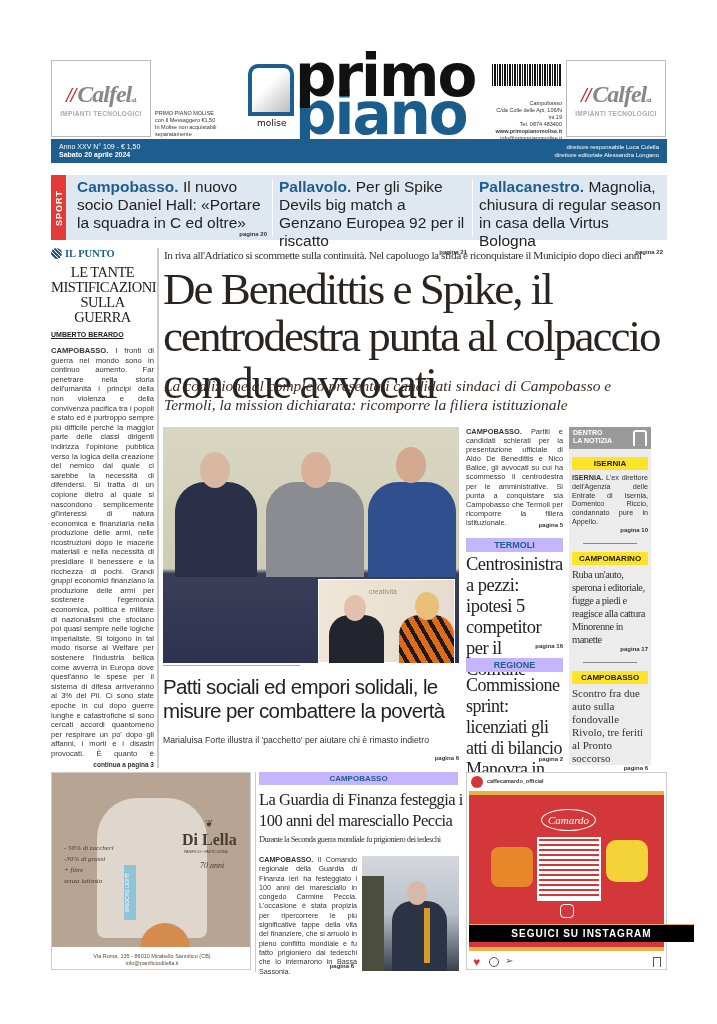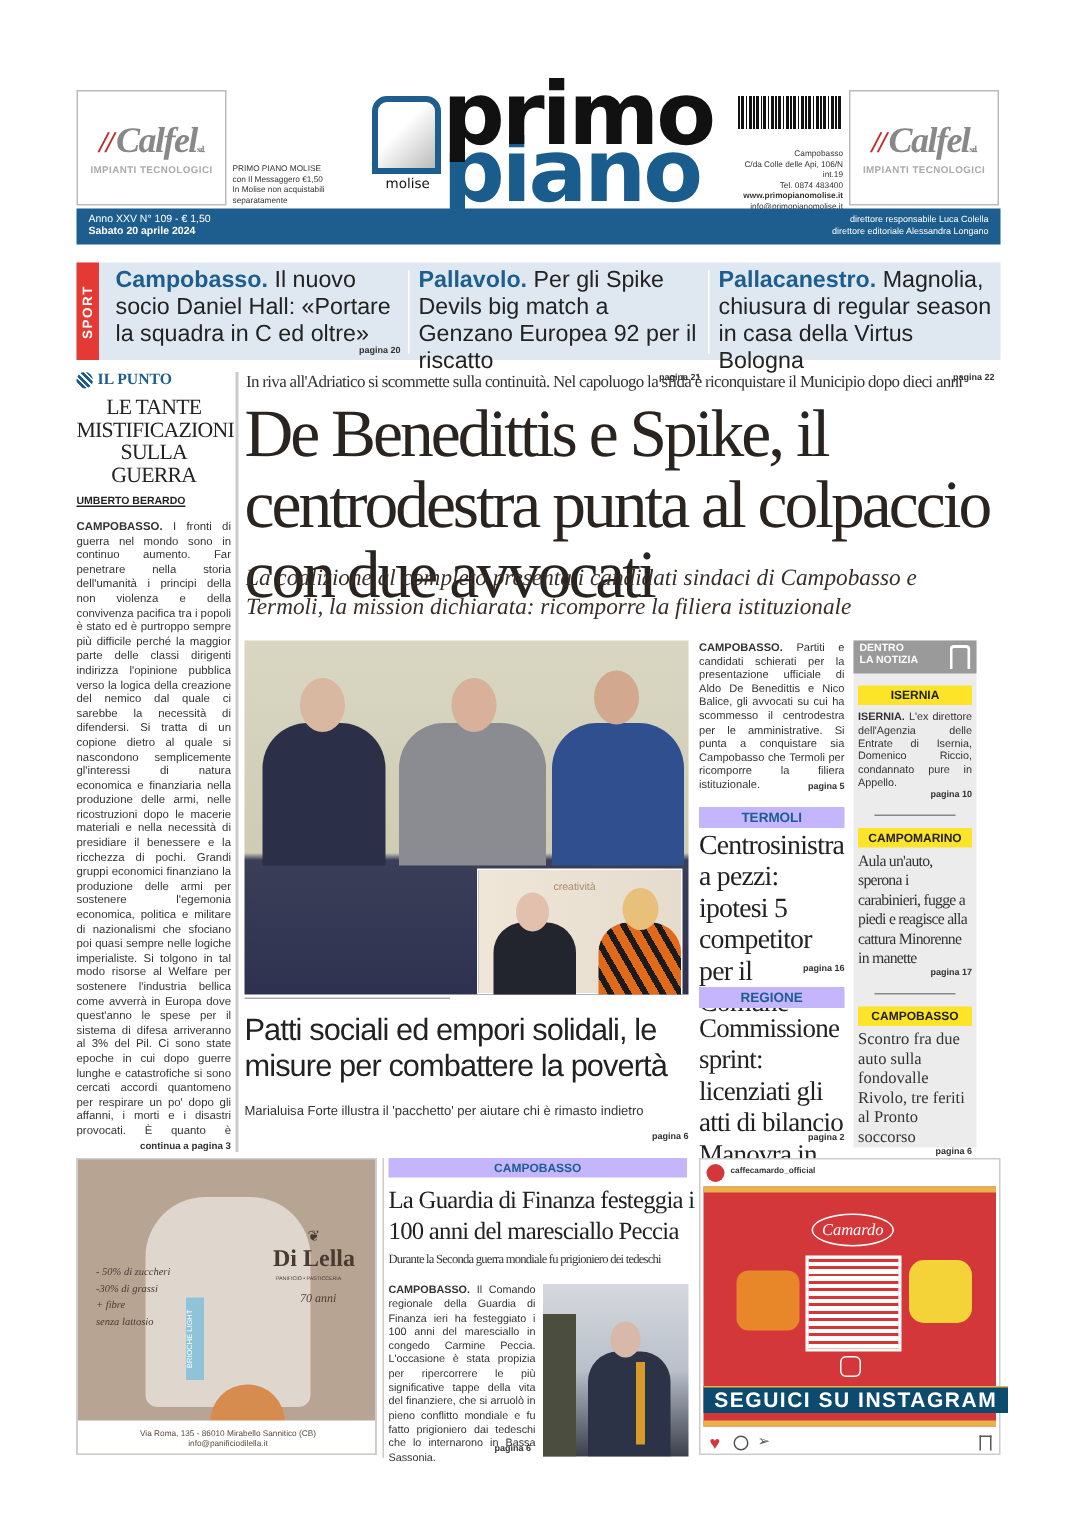--- a/index.html
+++ b/index.html
@@ -153,21 +153,21 @@
     <div style="position:absolute;right:4px;top:3px;width:14px;height:16px;border:2px solid #fff;border-radius:3px 3px 0 0;border-bottom:none;"></div>
   </div>
   <div style="padding:0 3px;">
     <div class="label-yellow" style="margin-top:8px;">ISERNIA</div>
     <div class="body-txt" style="font-size:7.2px;line-height:8.8px;margin-top:4px;"><b>ISERNIA.</b> <span>L'ex direttore dell'Agenzia delle Entrate di Isernia, Domenico Riccio, condannato pure in Appello.</span></div>
     <div class="pg">pagina 10</div>
   </div>
   <div style="margin:10px 14px 0;height:1px;background:#888;"></div>
   <div style="padding:0 3px;">
     <div class="label-yellow" style="margin-top:8px;">CAMPOMARINO</div>
-    <div class="cond" style="font-size:10.5px;line-height:13px;margin-top:3px;color:#333;">Aula un'auto, sperona i carabinieri, fugge a piedi e reagisce alla cattura Minorenne in manette</div>
+    <div class="cond" style="font-size:10.5px;line-height:13px;margin-top:3px;color:#333;">Ruba un'auto, sperona i editoriale, fugge a piedi e reagisce alla cattura Minorenne in manette</div>
     <div class="pg">pagina 17</div>
   </div>
   <div style="margin:10px 14px 0;height:1px;background:#888;"></div>
   <div style="padding:0 3px;">
     <div class="label-yellow" style="margin-top:8px;">CAMPOBASSO</div>
     <div class="serif" style="font-size:11px;line-height:13px;margin-top:3px;color:#333;">Scontro fra due auto sulla fondovalle Rivolo, tre feriti al Pronto soccorso</div>
     <div class="pg">pagina 6</div>
   </div>
 </div>
 
@@ -206,19 +206,19 @@
 
 <div class="abs" style="left:466px;top:772px;width:201px;height:198px;background:#fff;border:1px solid #ccc;">
   <div class="abs" style="left:4px;top:3px;width:12px;height:12px;border-radius:50%;background:#d3373a;"></div>
   <div class="abs" style="left:20px;top:5px;font-size:5.5px;font-weight:bold;color:#333;">caffecamardo_official</div>
   <div class="abs" style="left:2px;top:18px;width:195px;height:160px;background:#d3373a;border-top:4px solid #e8b14a;border-bottom:4px solid #e8b14a;">
     <div class="abs serif" style="left:72px;top:14px;width:55px;height:22px;border:1px solid #fff;border-radius:50%;text-align:center;color:#fff;font-style:italic;font-size:11px;line-height:20px;">Camardo</div>
     <div class="abs" style="left:70px;top:44px;width:60px;height:60px;background:repeating-linear-gradient(0deg,#fff 0 3px,#d3373a 3px 5px),#fff;outline:2px solid #fff;"></div>
     <div class="abs" style="left:22px;top:52px;width:42px;height:40px;background:#e8862a;border-radius:8px;"></div>
     <div class="abs" style="left:137px;top:45px;width:42px;height:42px;background:#f4d338;border-radius:10px;"></div>
     <div class="abs" style="left:91px;top:109px;width:14px;height:14px;border:1.5px solid #fff;border-radius:4px;"></div>
-    <div class="abs" style="left:0;top:129px;width:203px;height:18px;background:#0c4a6e;border-top:1px solid #e8b14a;color:#fff;text-align:center;font-size:14px;font-weight:bold;letter-spacing:1px;line-height:17px;">SEGUICI SU INSTAGRAM</div>
+    <div class="abs" style="left:0;top:129px;width:225px;height:18px;background:#000000;border-top:1px solid #e8b14a;color:#fff;text-align:center;font-size:10px;font-weight:bold;letter-spacing:1px;line-height:17px;">SEGUICI SU INSTAGRAM</div>
   </div>
   <div class="abs" style="left:6px;top:183px;color:#d3373a;font-size:12px;line-height:12px;">♥</div>
   <div class="abs" style="left:22px;top:184px;width:10px;height:10px;border:1px solid #555;border-radius:50%;"></div>
   <div class="abs" style="left:38px;top:182px;font-size:10px;color:#555;">➢</div>
   <div class="abs" style="left:186px;top:184px;width:8px;height:10px;border:1px solid #555;border-bottom:none;"></div>
 </div>
 
 </body></html>

